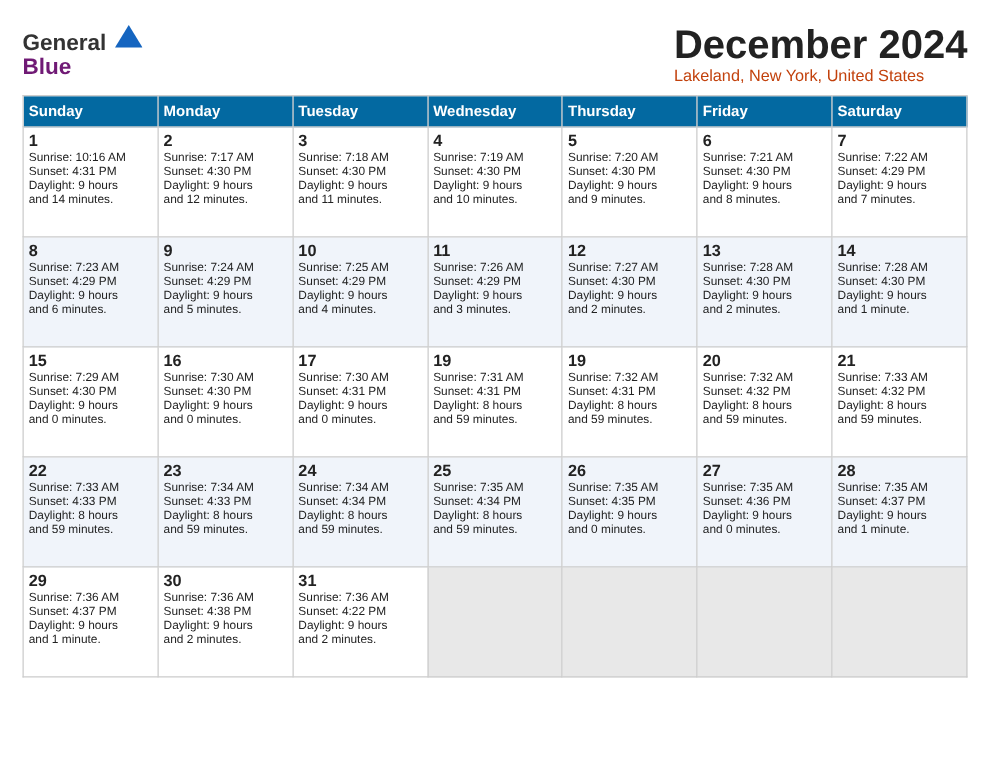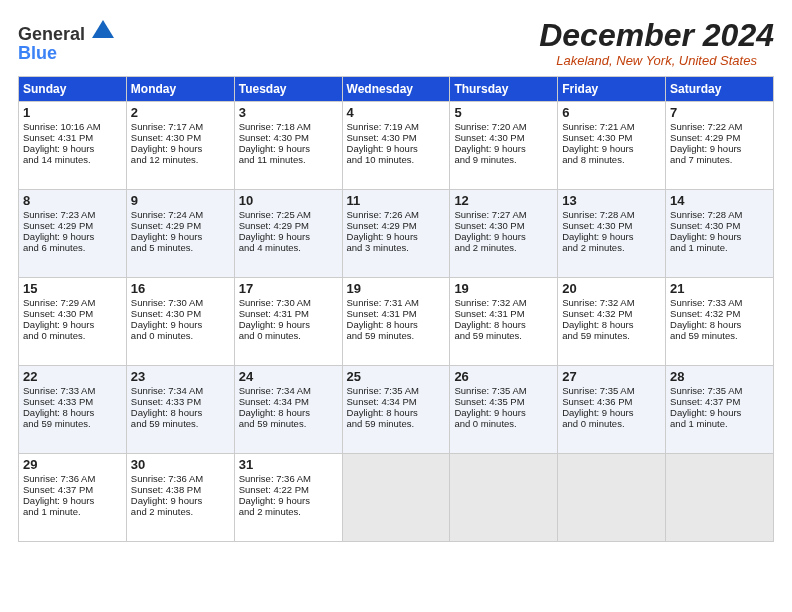--- a/index.html
+++ b/index.html
@@ -31,40 +31,39 @@
       line-height: 1.1;
     }
     .logo-general { color: #333; }
     .logo-blue { color: #1565c0; }
     .logo-icon {
       width: 22px;
       height: 22px;
       margin-left: 2px;
     }
     .title-block {
-      text-align: center;
-      font-style: italic;
+      text-align: left;
     }
     .month-title {
       font-size: 32px;
       font-weight: bold;
       color: #222;
       line-height: 1.1;
     }
     .location {
       font-size: 13px;
       color: #c2410c;
     }
     .calendar {
       width: 100%;
       border-collapse: collapse;
       table-layout: fixed;
     }
     .calendar th {
-      background: #1d4ed8;
+      background: #0369a1;
       color: #fff;
       font-size: 12px;
       font-weight: bold;
       padding: 5px 4px;
       text-align: left;
       border: 1px solid #ccc;
     }
     .calendar td {
       border: 1px solid #ccc;
       vertical-align: top;
@@ -98,21 +97,21 @@
         <div style="display:flex;align-items:center;">
           <span class="logo-text">
             <span class="logo-general">General</span><span class="logo-blue">
               
               <svg class="logo-icon" viewBox="0 0 22 22">
                 <polygon points="11,2 22,20 0,20" fill="#1565c0"></polygon>
               </svg>
             </span>
           </span>
         </div>
-        <div style="font-size:18px;font-weight:bold;color:#3b82f6;margin-top:-2px;">Blue</div>
+        <div style="font-size:18px;font-weight:bold;color:#701a75;margin-top:-2px;">Blue</div>
       </div>
     </div>
     <div class="title-block">
       <div class="month-title">December 2024</div>
       <div class="location">Lakeland, New York, United States</div>
     </div>
   </div>
 
   <table class="calendar">
     <thead>

